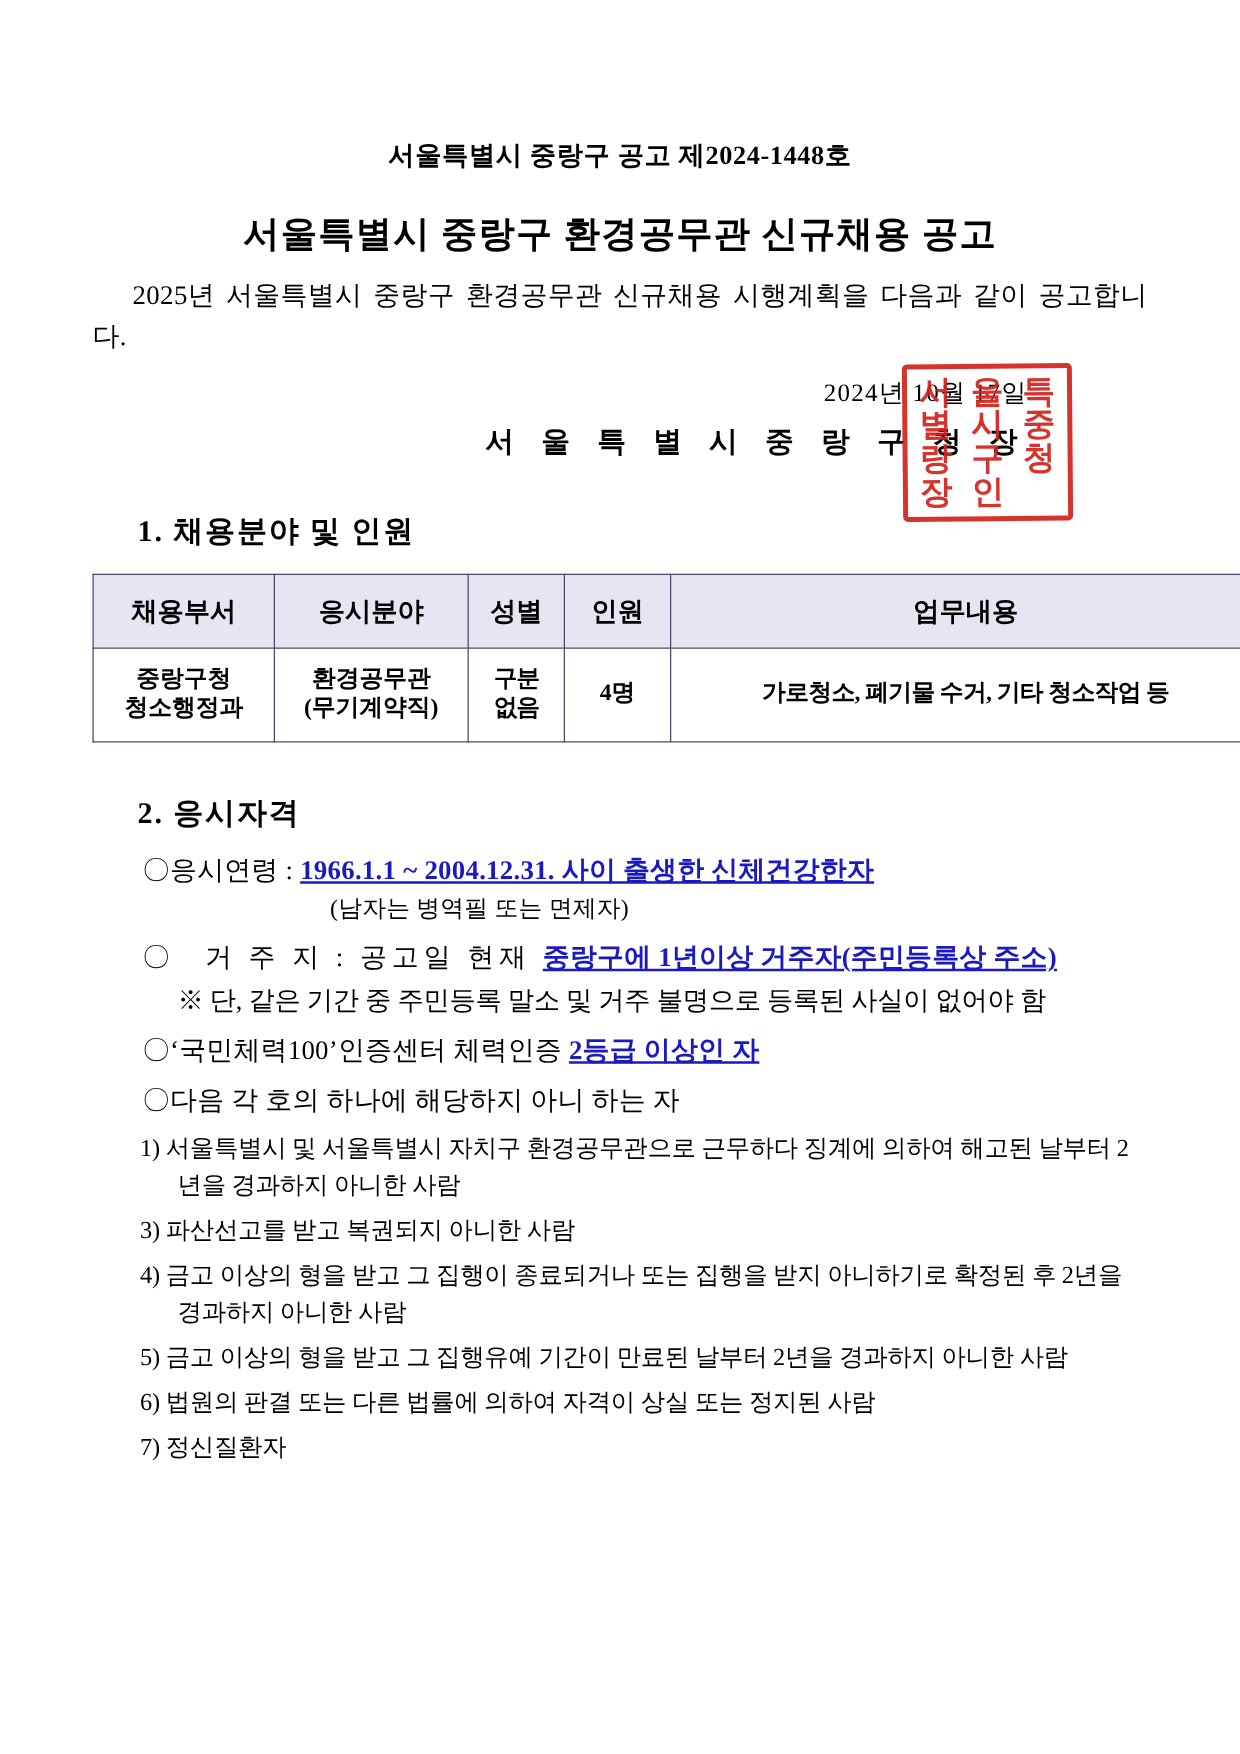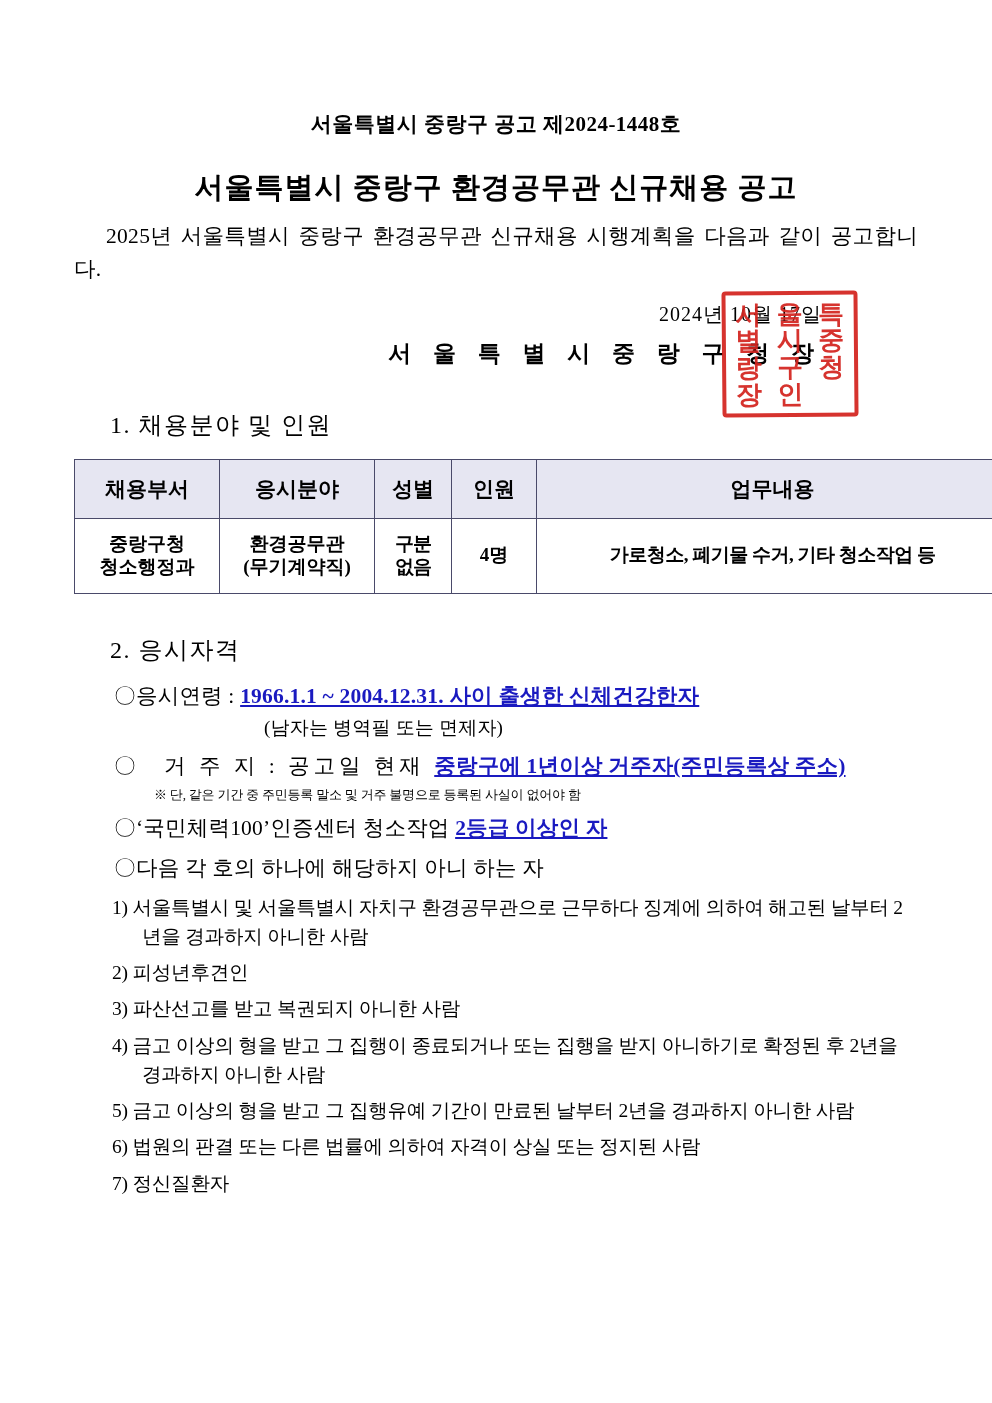--- a/index.html
+++ b/index.html
@@ -94,21 +94,21 @@
     box-sizing: border-box;
   }
   .stamp-inner span {
     display: block;
     font-size: 26px;
   }
   .section-heading {
     margin-top: 40px;
     margin-left: 36px;
     font-size: 24px;
-    font-weight: normal;
+    font-weight: bold;
     letter-spacing: 1.5px;
   }
   table.recruit {
     margin: 18px auto 0 auto;
     border-collapse: collapse;
     width: 935px;
     table-layout: fixed;
   }
   table.recruit th, table.recruit td {
     border: 1px solid #4a4a6a;
@@ -166,22 +166,22 @@
   }
   .sub-note {
     display: block;
     margin-left: 150px;
     font-size: 19px;
     margin-top: 2px;
     letter-spacing: 0.2px;
   }
   .note-star {
     display: block;
-    margin-left: 40px;
-    font-size: 13px;
+    margin-left: 28px;
+    font-size: 21px;
     margin-top: 2px;
     letter-spacing: -0.2px;
   }
   ol.disq {
     list-style: none;
     margin: 8px 0 0 0;
     padding: 0 0 0 38px;
     counter-reset: dq;
   }
   ol.disq > li {
@@ -273,31 +273,30 @@
       <span class="bullet">〇</span><span>응시연령 : </span><span class="u-blue">1966.1.1 ~ 2004.12.31. 사이 출생한 신체건강한자</span>
       <span class="sub-note">(남자는 병역필 또는 면제자)</span>
     </li>
 
     <li>
       <span class="bullet">〇</span><span class="spaced-label">거 주 지 : 공고일 현재 </span><span class="u-blue">중랑구에 1년이상 거주자(주민등록상 주소)</span>
       <span class="note-star">※ 단, 같은 기간 중 주민등록 말소 및 거주 불명으로 등록된 사실이 없어야 함</span>
     </li>
 
     <li>
-      <span class="bullet">〇</span><span>‘국민체력100’인증센터 청소작업 </span><span class="u-blue">2등급 이상인 자</span>
+      <span class="bullet">〇</span><span>‘국민체력100’인증센터 체력인증 </span><span class="u-blue">2등급 이상인 자</span>
     </li>
 
     <li>
       <span class="bullet">〇</span><span>다음 각 호의 하나에 해당하지 아니 하는 자</span>
     </li>
   </ul>
 
   <ol class="disq">
     <li>1)  서울특별시 및 서울특별시 자치구 환경공무관으로 근무하다 징계에 의하여 해고된 날부터 2년을 경과하지 아니한 사람</li>
-    <li>2)  피성년후견인</li>
     <li>3)  파산선고를 받고 복권되지 아니한 사람</li>
     <li>4)  금고 이상의 형을 받고 그 집행이 종료되거나 또는 집행을 받지 아니하기로 확정된 후 2년을 경과하지 아니한 사람</li>
     <li class="tight">5) 금고 이상의 형을 받고 그 집행유예 기간이 만료된 날부터 2년을 경과하지 아니한 사람</li>
     <li>6)  법원의 판결 또는 다른 법률에 의하여 자격이 상실 또는 정지된 사람</li>
     <li>7)  정신질환자</li>
   </ol>
 
 </div>
 
 </body></html>

